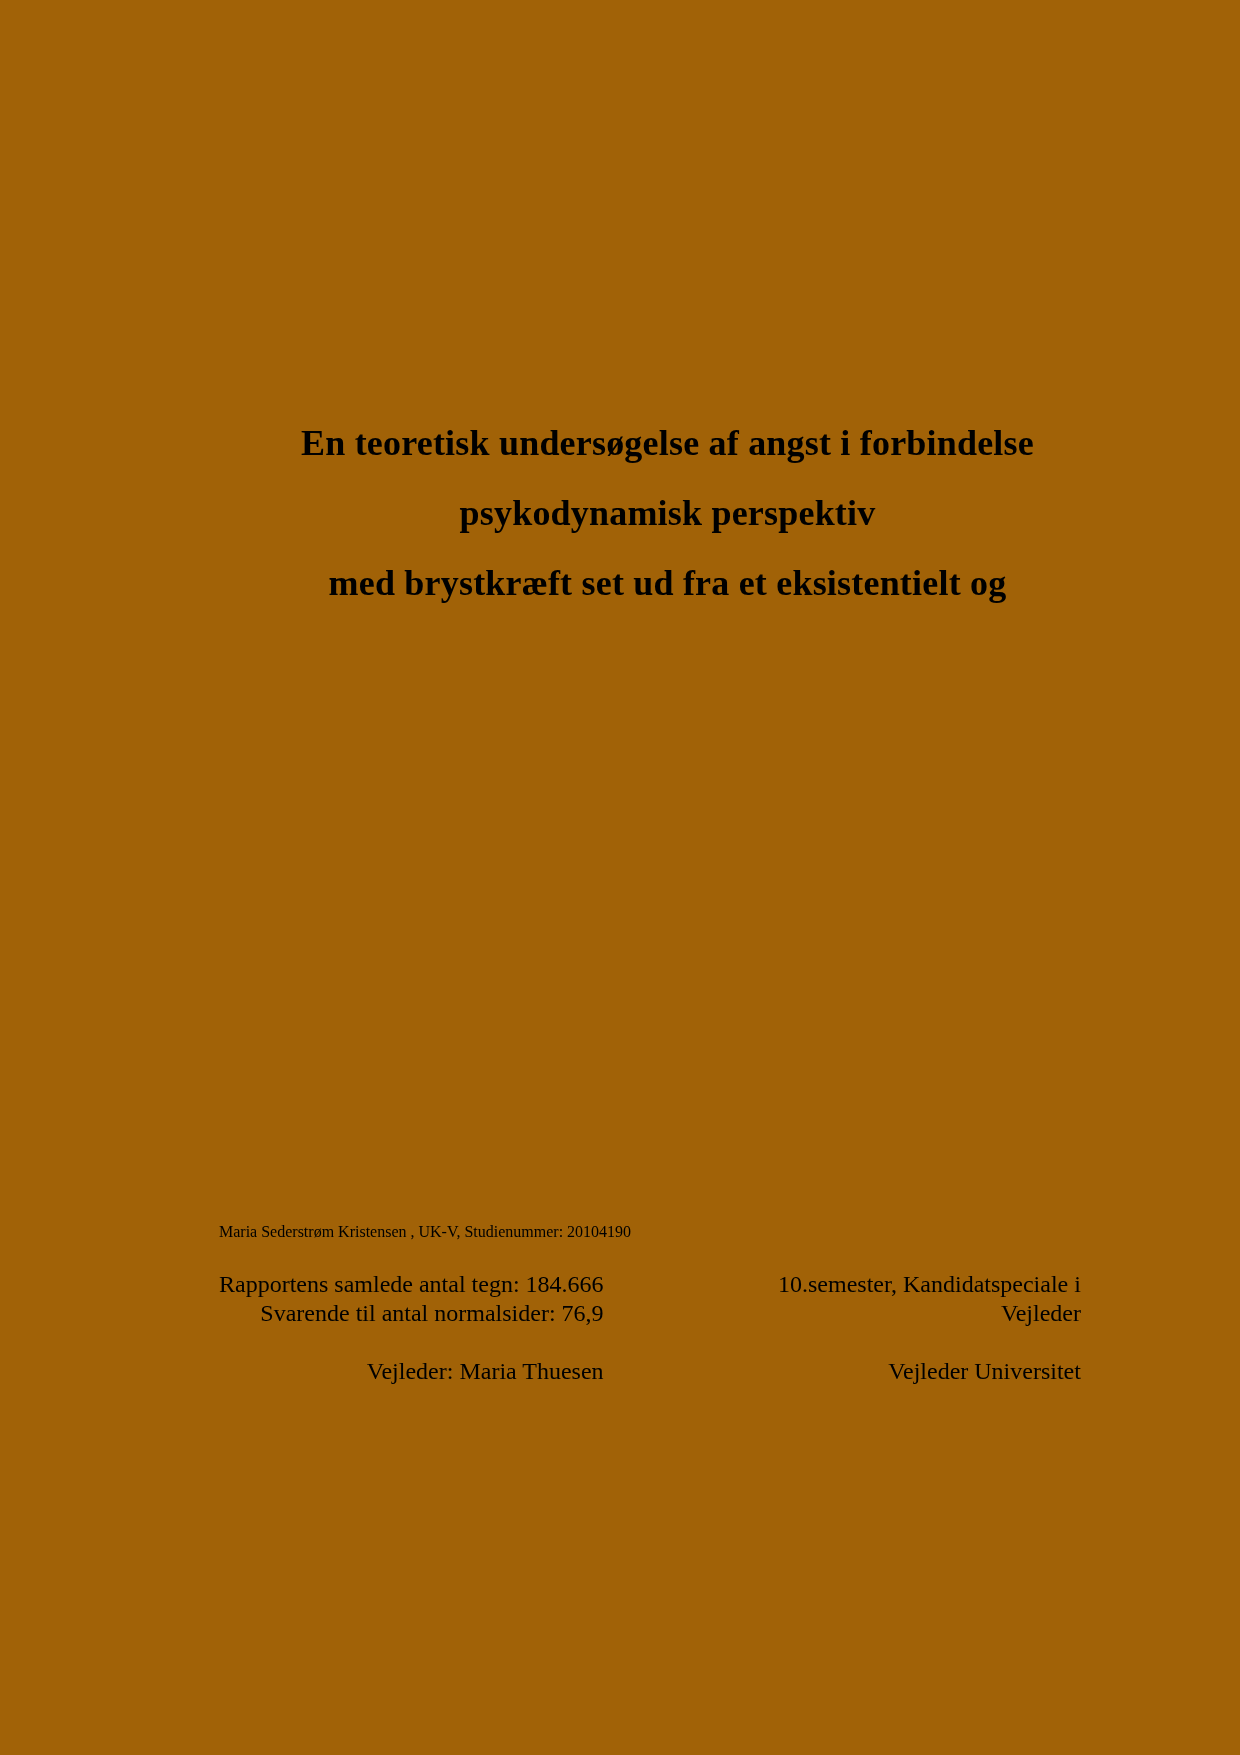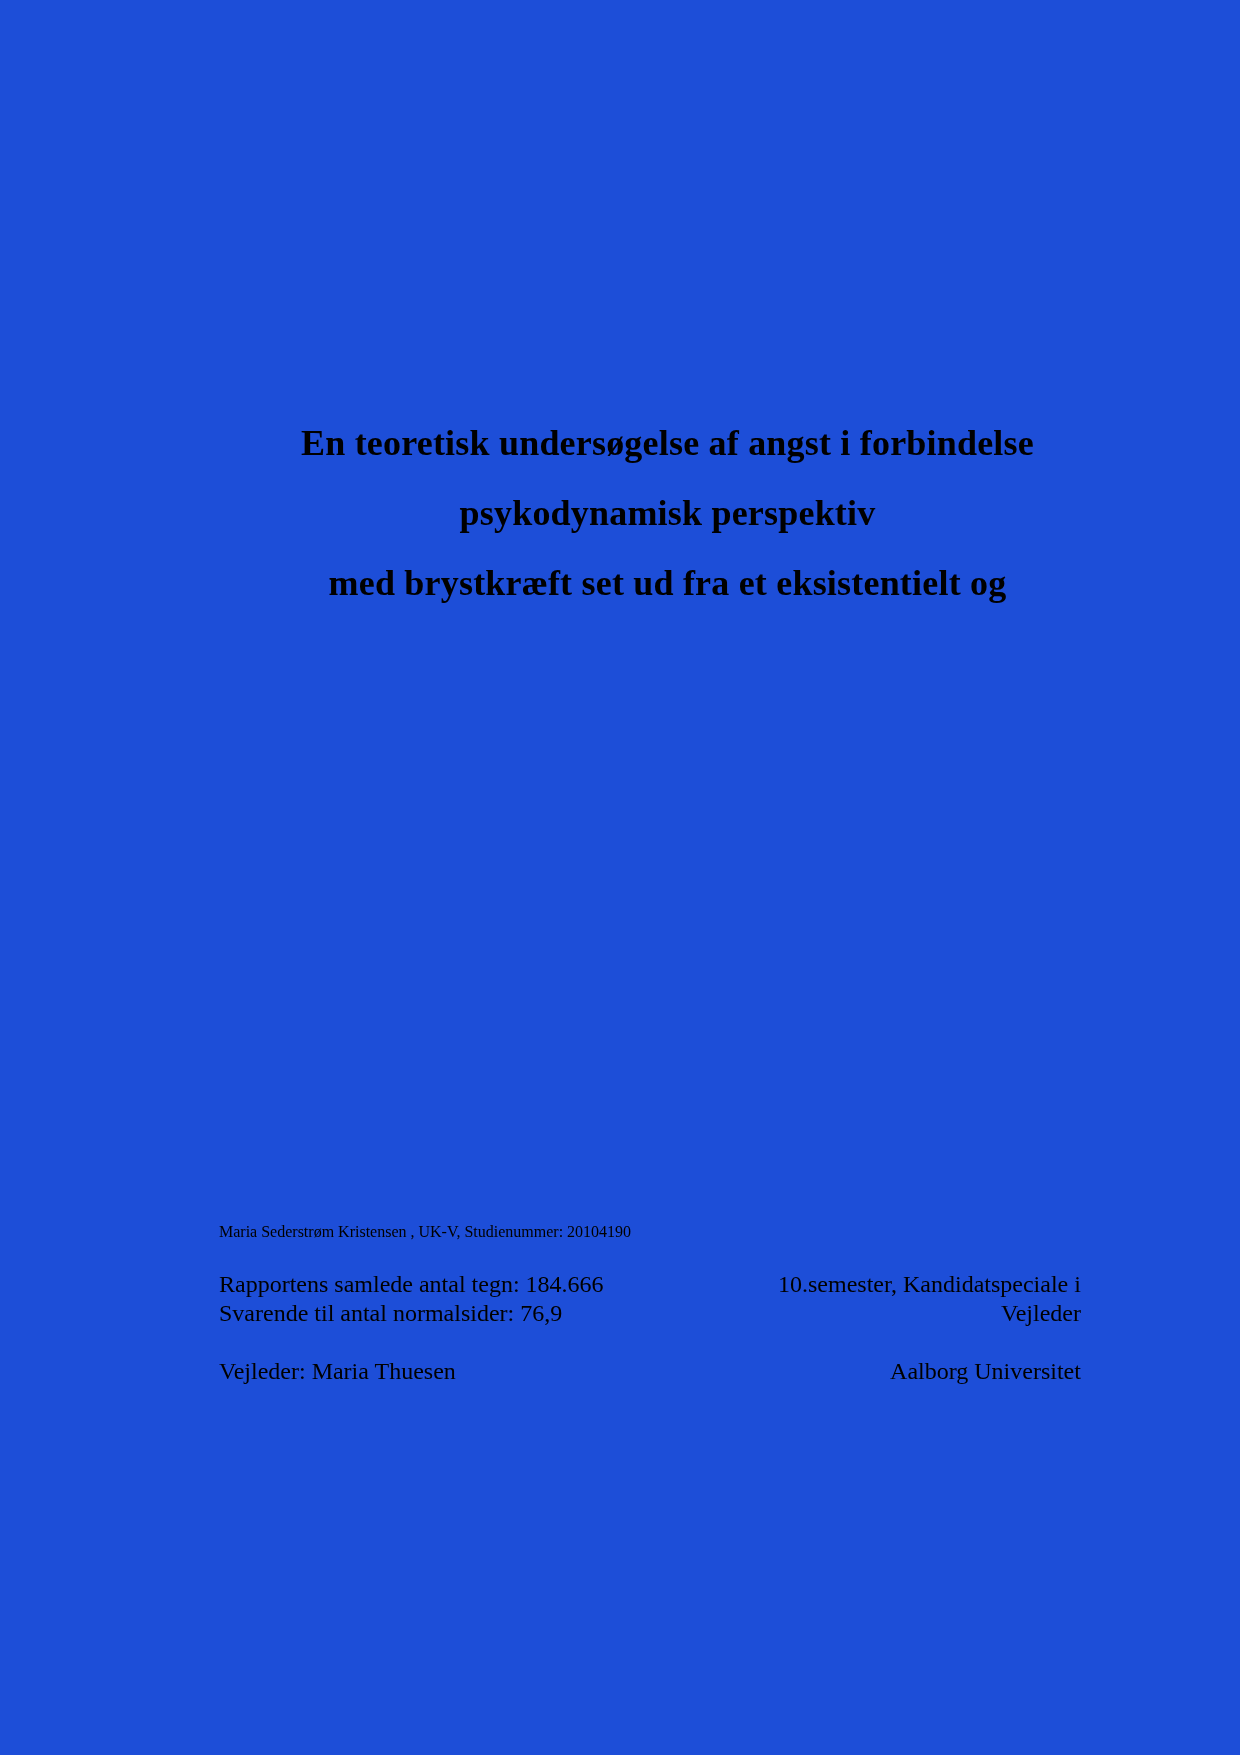--- a/index.html
+++ b/index.html
@@ -4,21 +4,21 @@
 <style>
   html, body {
     margin: 0;
     padding: 0;
     background: #ffffff;
   }
   .page {
     position: relative;
     width: 1240px;
     height: 1755px;
-    background: #1d4ed8;
+    background: #a16207;
     color: #000000;
     font-family: "Liberation Serif", "DejaVu Serif", serif;
     overflow: hidden;
   }
   .title-block {
     position: absolute;
     left: 219px;
     top: 408px;
     width: 897px;
     text-align: center;
@@ -39,20 +39,21 @@
     white-space: pre;
   }
   .details-column {
     position: absolute;
     top: 1270px;
     font-size: 24px;
     line-height: 29px;
   }
   .details-left {
     left: 219px;
+    text-align: right;
   }
   .details-right {
     left: 778px;
     text-align: right;
   }
   .detail-line {
     min-height: 29px;
     white-space: pre;
   }
 </style>
@@ -73,16 +74,16 @@
     <div class="detail-line">Rapportens samlede antal tegn: 184.666</div>
     <div class="detail-line">Svarende til antal normalsider: 76,9</div>
     <div class="detail-line"></div>
     <div class="detail-line">Vejleder: Maria Thuesen</div>
   </div>
 
   <div class="details-column details-right">
     <div class="detail-line">10.semester, Kandidatspeciale i</div>
     <div class="detail-line"> Vejleder</div>
     <div class="detail-line"></div>
-    <div class="detail-line">Aalborg Universitet</div>
+    <div class="detail-line">Vejleder Universitet</div>
   </div>
 
 </div>
 
 </body></html>

